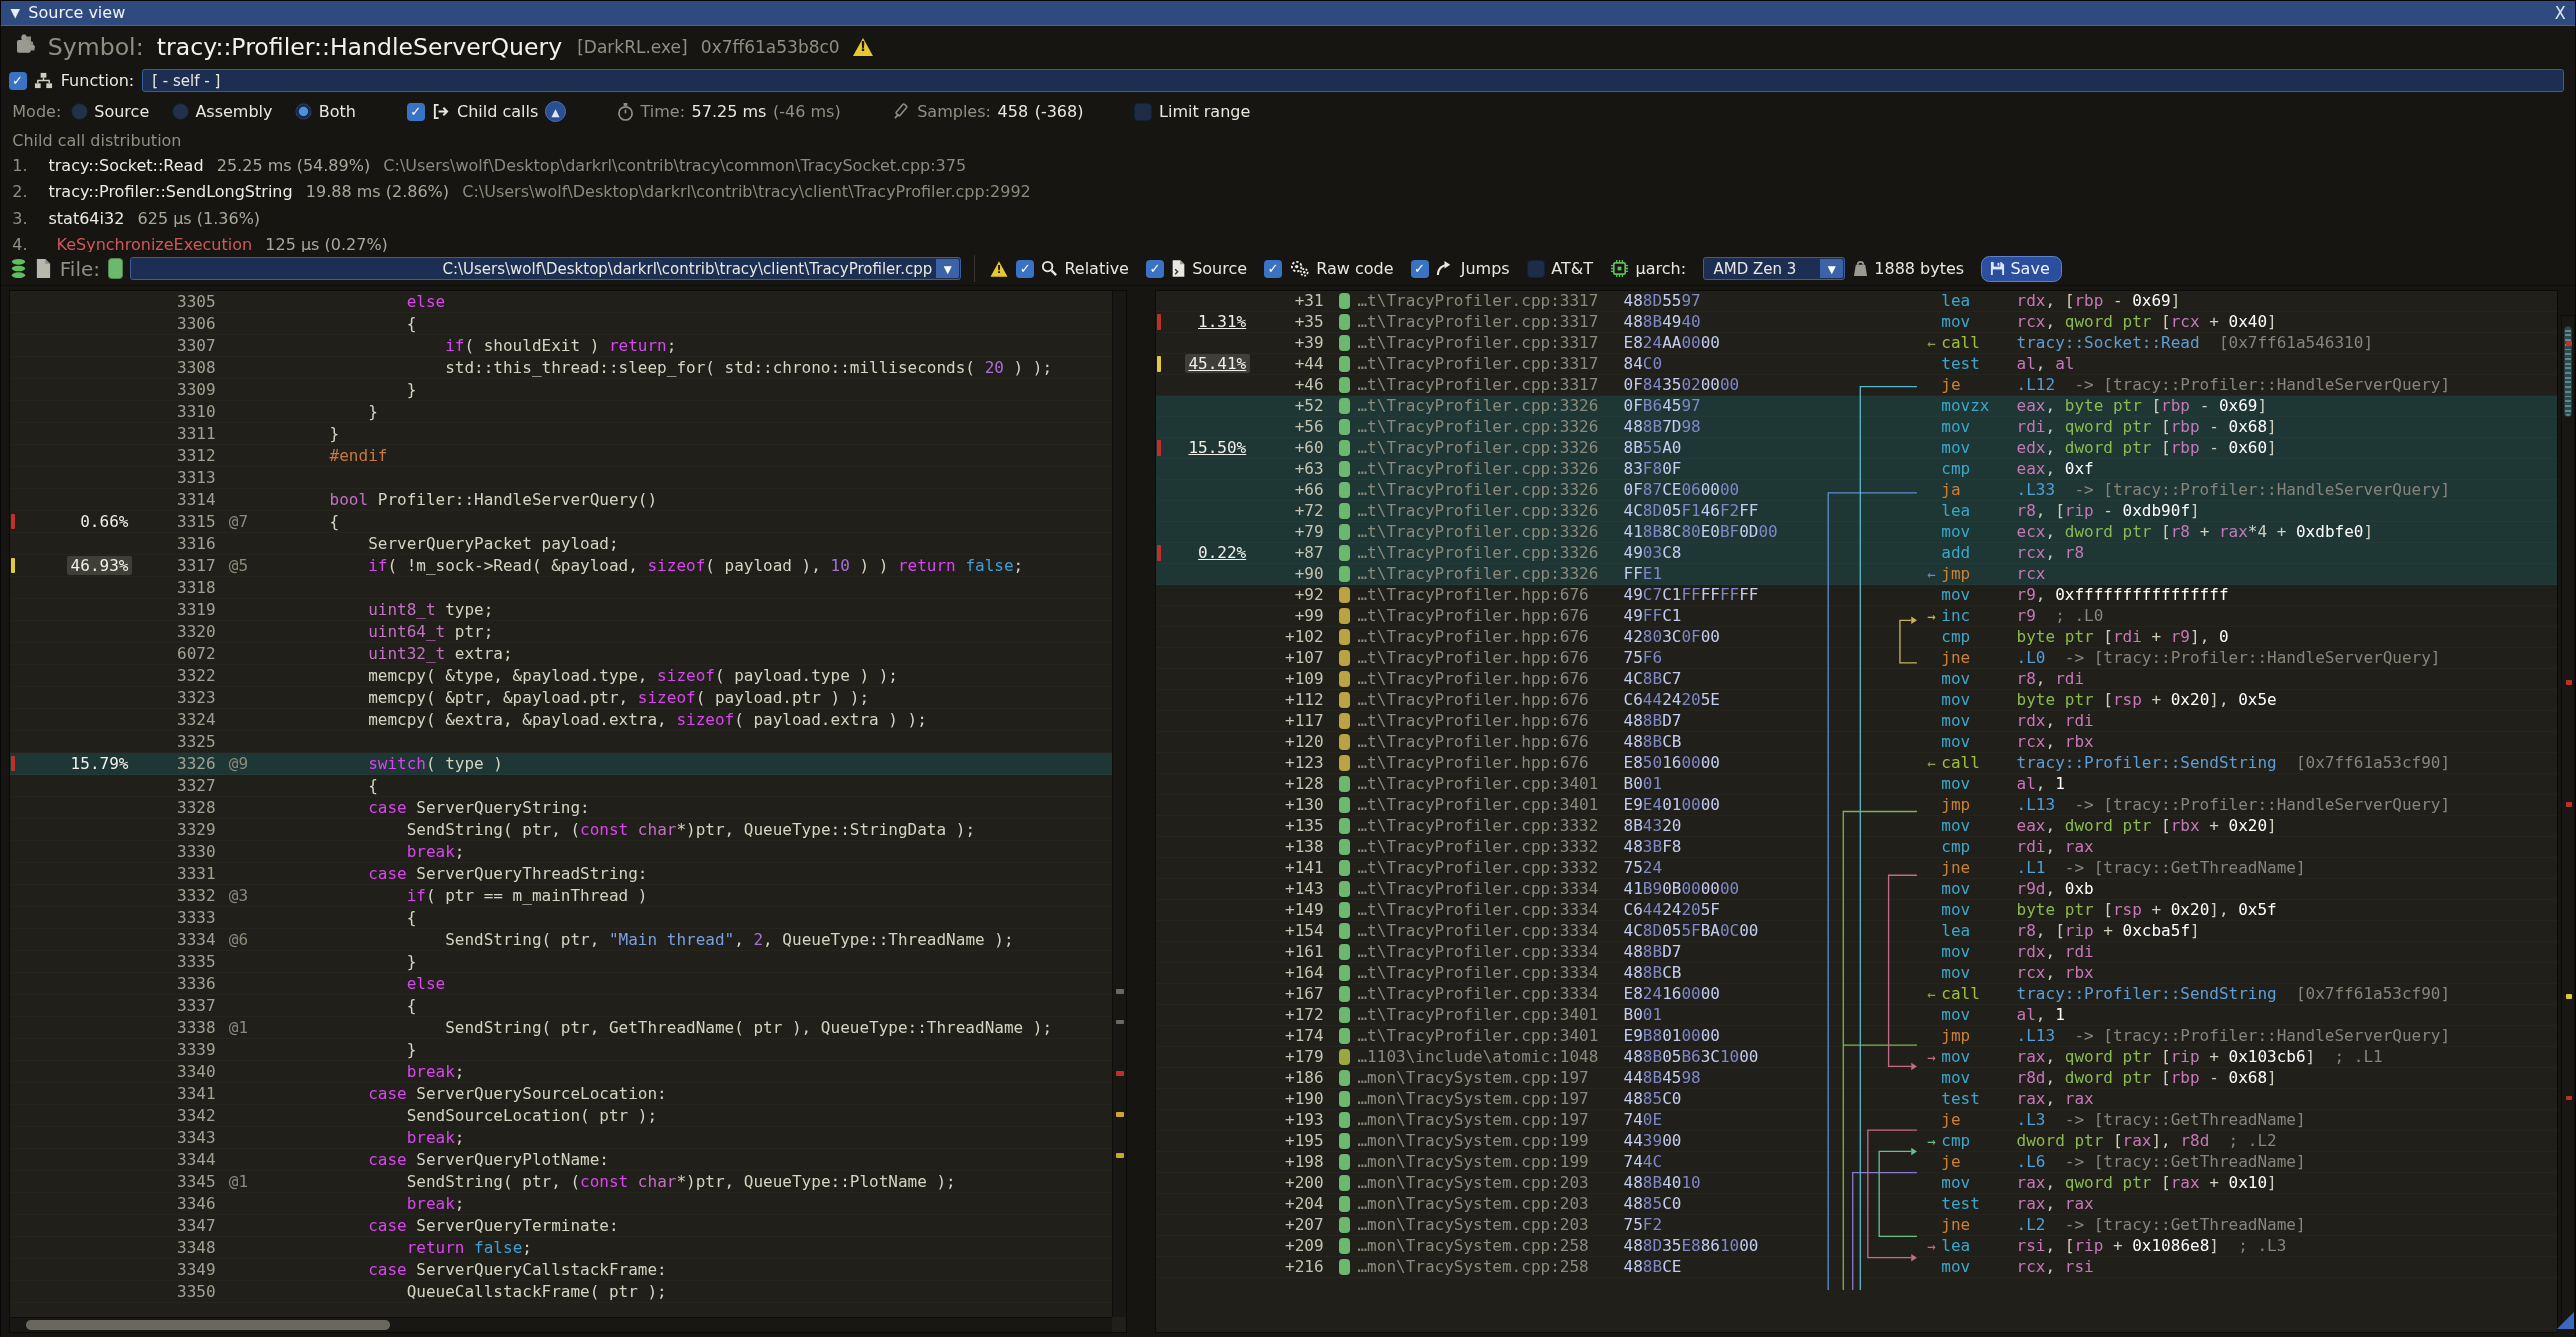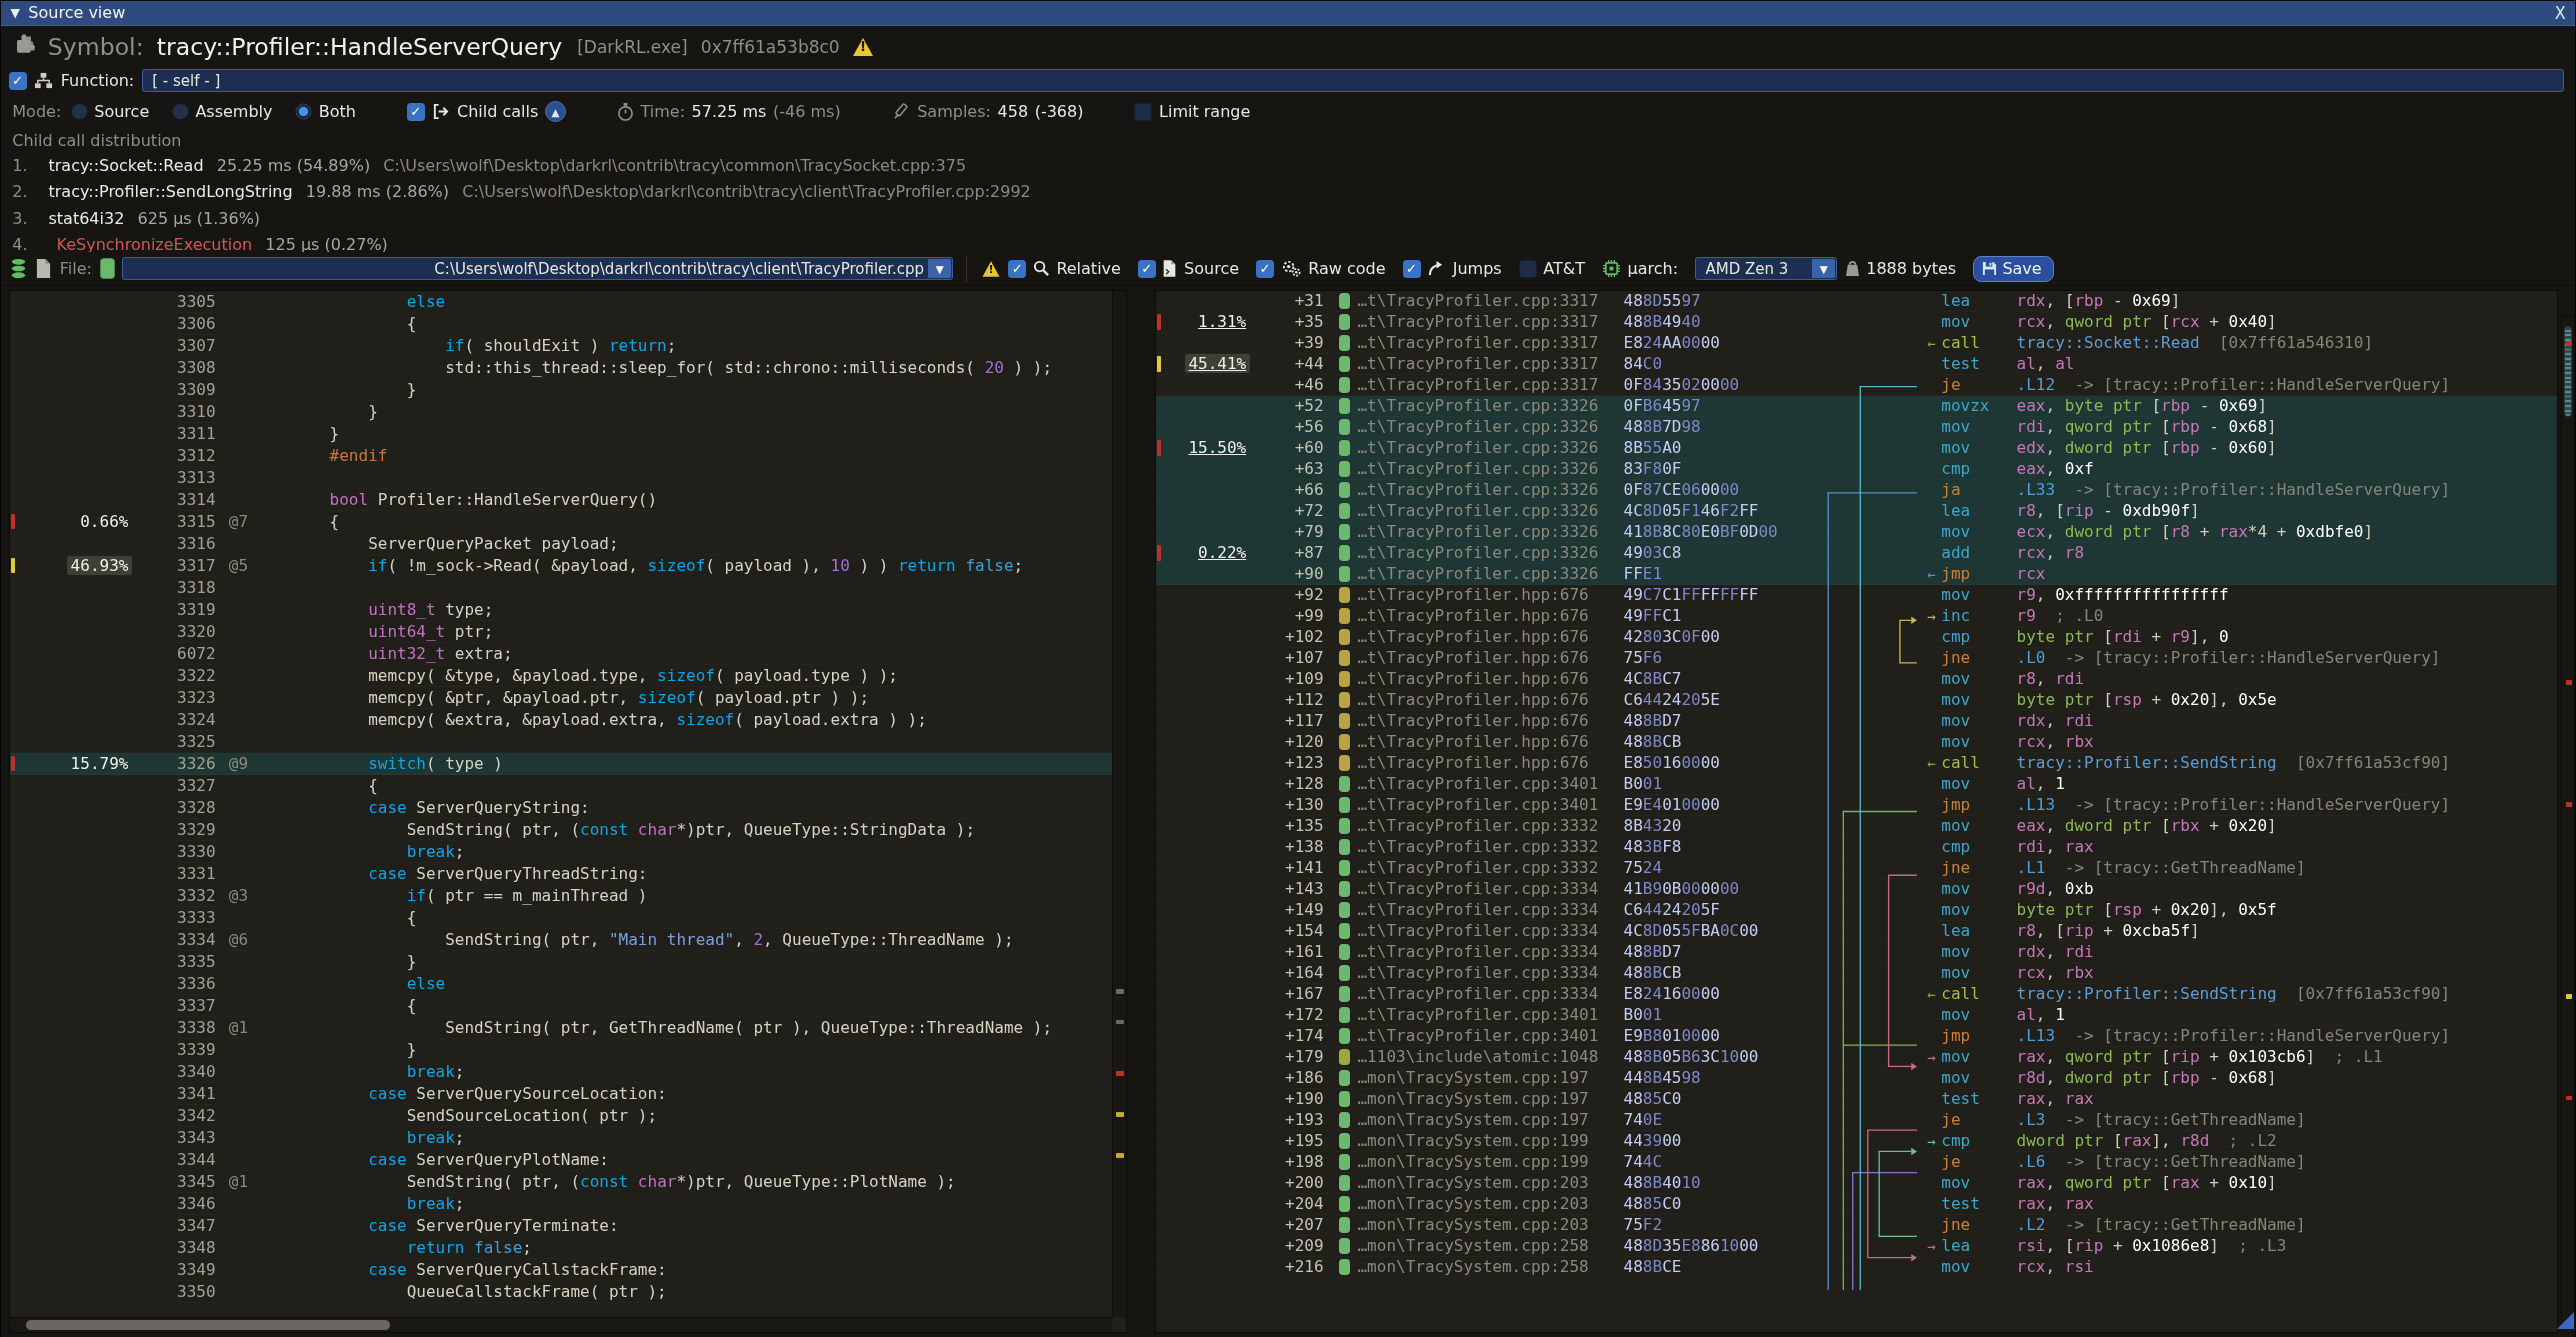--- a/index.html
+++ b/index.html
@@ -50,21 +50,21 @@
   .ccd-list { height:100px; overflow:hidden; flex:0 0 auto; padding-left:11.3px; }
   .ccd-row { height:26.4px; display:flex; align-items:center; font-size:16px; gap:13.2px; }
   .ccd-idx { color:#8f8f85; width:23px; }
   .ccd-name { color:#ecece4; }
   .ccd-name.red { color:#d05858;margin-left:8px; }
   .ccd-time { color:#a8a89c; }
   .ccd-loc { color:#8a8a7e; }
   
   .toolrow { height:34px; display:flex; align-items:center; flex:0 0 auto; padding:0 7.6px; gap:7.6px;
     border-bottom:0.9px solid #0e0d0b; }
-  .file-label { color:#8f8f85; font-size:16px; }
+  .file-label { color:#8f8f85; font-size:20px; }
   .swatch { width:15px; height:21px; border-radius:3.8px; background:#6db86f; border:0.9px solid #4e8750; }
   .file-combo { width:831px; position:relative; padding-right:28px;justify-content:flex-end; }
   .combo-arrow { position:absolute; right:0.9px; top:0.9px; bottom:0.9px; width:23px; background:#3c63a8;
     border-radius:0 1.9px 1.9px 0; color:#fff; font-size:10.4px; display:flex; align-items:center; justify-content:center; }
   .vsep { width:0.9px; height:26.4px; background:#35332c; margin:0 5.7px; }
   .tb-item { display:flex; align-items:center; gap:6.6px; font-size:16px; color:#e8e8e0; margin-right:9.4px; }
   .uarch-combo { width:142px; position:relative; padding-right:26.4px; }
   .savebtn { display:flex; align-items:center; gap:5.7px; background:#2b4f9e; border:0.9px solid #5d82c8;
     border-radius:8.5px; color:#eef2fa; padding:1.9px 11.3px 2.8px 7.6px; font-size:16px; }
   
@@ -79,21 +79,21 @@
   .srow { height:22px; display:flex; align-items:center; border-bottom:0.9px solid rgba(255,255,255,0.025);
     white-space:pre; position:relative; }
   .srow.hl { background:#1e3634; }
   .s-pct { width:132px; flex:0 0 auto; text-align:right; padding-right:9.4px; color:#f0f0e8; position:relative; height:100%; display:flex; align-items:center; justify-content:flex-end; }
   .s-pct .bar { position:absolute; left:1.9px; top:2.8px; bottom:2.8px; width:3.8px; border-radius:0.9px; }
   .s-pct .pbox { padding:0 3.8px; border-radius:1.9px; }
   .s-pct .pbox.selbox { background:#3f3e37; }
   .s-num { width:74px; flex:0 0 auto; text-align:right; color:#a2a294; }
   .s-anno { width:62px; flex:0 0 auto; padding-left:13.2px; color:#8a8a7a; }
   .s-code { padding-left:52px; }
-  .tk-t { color:#d4d4c2; } .tk-k { color:#0ea5e9;margin-top:12px; } .tk-y { color:#c470c4; }
+  .tk-t { color:#d4d4c2; } .tk-k { color:#d946ef;margin-top:12px; } .tk-y { color:#c470c4; }
   .tk-n { color:#a86fd6; } .tk-s { color:#7b9fe0; } .tk-b { color:#3f9fd8; } .tk-p { color:#c87840; }
   
   .vscroll { position:absolute; top:0; bottom:15px; right:0; width:13.2px; background:#191713; border-left:0.9px solid #0e0d0b; }
   .vmark { position:absolute; left:2.8px; width:7.6px; height:4.7px; border-radius:0.9px; }
   .hscroll { position:absolute; left:0; right:13.2px; bottom:0; height:15px; background:#191713; border-top:0.9px solid #0e0d0b; }
   .hthumb { position:absolute; top:1.9px; height:10.4px; border-radius:4.7px; background:#6a675e; }
   
   .arows { position:absolute; inset:0 0 0 0; overflow:hidden;
     font-family:"DejaVu Sans Mono", monospace; font-size:16px; }
   .arow { height:21px; display:flex; align-items:center; border-bottom:0.9px solid rgba(255,255,255,0.025);

